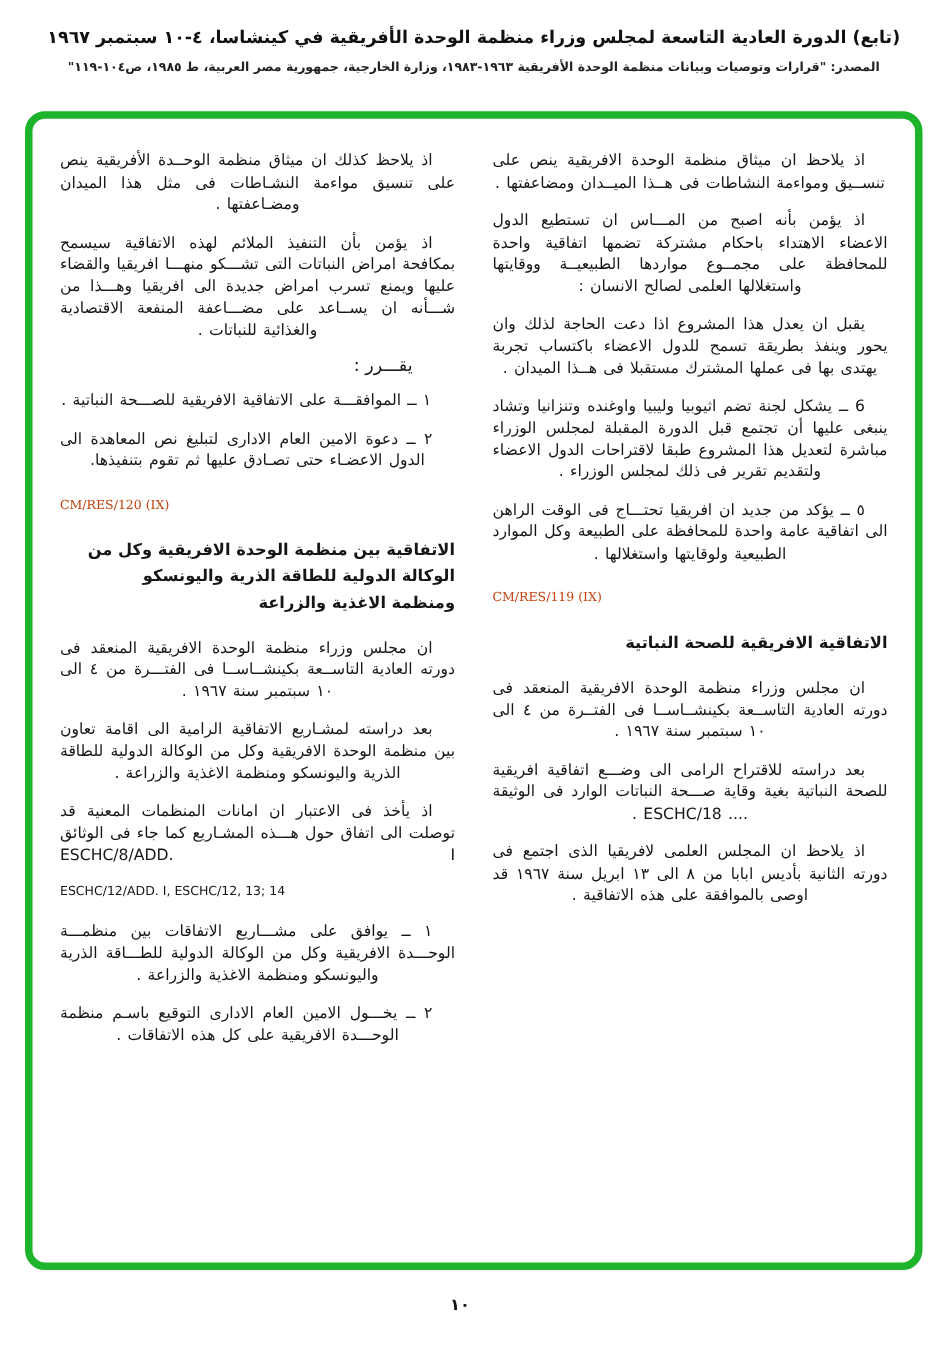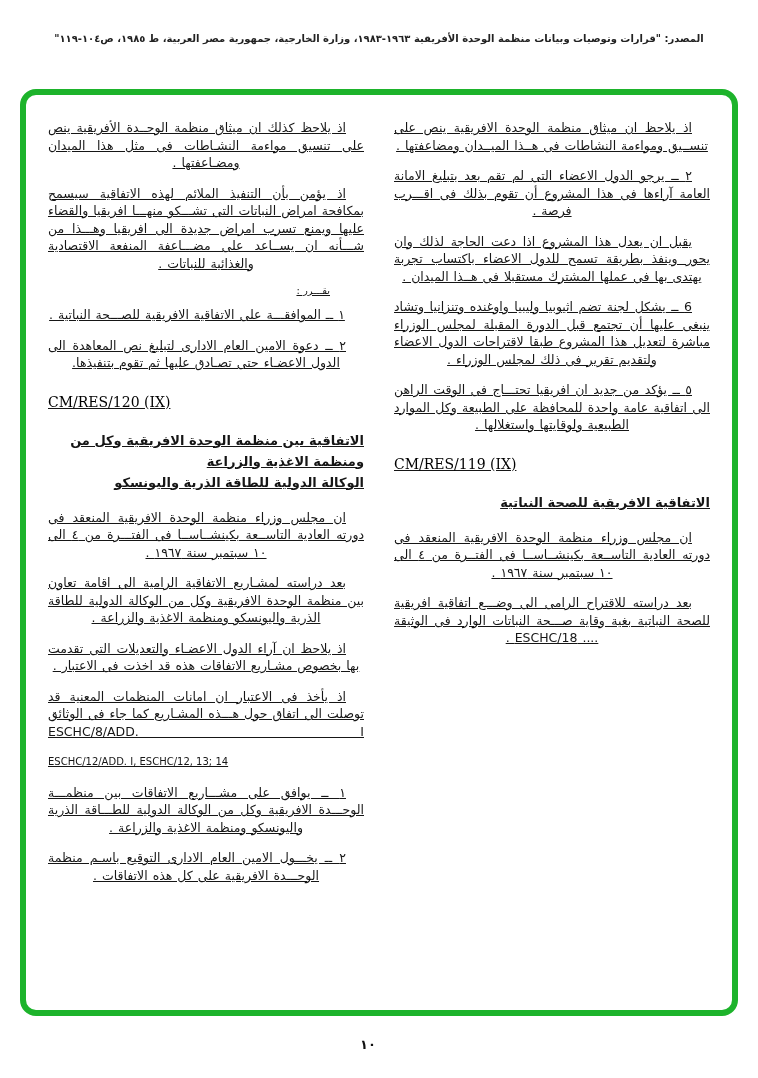--- a/index.html
+++ b/index.html
@@ -55,47 +55,46 @@
     display: flex;
     direction: rtl;      
     gap: 30px;
     height: 100%;
   }
   .col {
     flex: 1 1 0;
     min-width: 0;
     direction: rtl;
     color: #161616;
-    text-decoration: underline;
   }
   
   .para {
     font-size: 12.5px;
     line-height: 17.5px;
     text-align: justify;
     text-align-last: center;
     text-indent: 18px;
     margin: 0 0 13px 0;
     word-spacing: 1px;
   }
   .para.justify-last {
     text-align-last: justify;
   }
   .decree-word {
-    font-size: 10px;
+    font-size: 14px;
     text-align: right;
     text-indent: 34px;
     margin: 2px 0 10px 0;
   }
   .res-code {
     direction: ltr;
     text-align: left;
     font-family: "DejaVu Serif", serif;
-    font-size: 14px;
-    color: #000000;
+    font-size: 10px;
+    color: #c2410c;
     margin: 22px 0 20px 0;
     text-indent: 0;
   }
   .section-heading {
     font-weight: bold;
     font-size: 13px;
     text-align: right;
     line-height: 21px;
     margin: 0 0 16px 0;
   }
@@ -117,53 +116,54 @@
     font-weight: bold;
     color: #111;
   }
 </style>
 </head>
 <body>
 
 <div class="page">
 
   <div class="header">
+    <div class="header-title">(تابع) الدورة العادية التاسعة لمجلس وزراء منظمة الوحدة الأفريقية في كينشاسا، ٤-١٠ سبتمبر ١٩٦٧</div>
     <div class="header-source">المصدر: "قرارات وتوصيات وبيانات منظمة الوحدة الأفريقية ١٩٦٣-١٩٨٣، وزارة الخارجية، جمهورية مصر العربية، ط ١٩٨٥، ص١٠٤-١١٩"</div>
   </div>
 
   <div class="frame" style="border-color: rgb(29, 179, 43);">
     <div class="columns">
 
       <div class="col">
         <div class="para">اذ يلاحظ ان ميثاق منظمة الوحدة الافريقية ينص على تنســيق ومواءمة النشاطات فى هــذا الميــدان ومضاعفتها .</div>
-        <div class="para">٢ ــ يرجو الدول الاعضاء التى لم تقم بعد بتبليغ الامانة العامة آراءها فى هذا المشروع أن تقوم بذلك فى اقـــرب فرصة .</div>
+        <div class="para">اذ يؤمن بأنه اصبح من المـــاس ان تستطيع الدول الاعضاء الاهتداء باحكام مشتركة تضمها اتفاقية واحدة للمحافظة على مجمــوع مواردها الطبيعيــة ووقايتها واستغلالها العلمى لصالح الانسان :</div>
         <div class="para">يقبل ان يعدل هذا المشروع اذا دعت الحاجة لذلك وان يحور وينفذ بطريقة تسمح للدول الاعضاء باكتساب تجربة يهتدى بها فى عملها المشترك مستقبلا فى هــذا الميدان .</div>
         <div class="para">6 ــ يشكل لجنة تضم اثيوبيا وليبيا واوغنده وتنزانيا وتشاد ينبغى عليها أن تجتمع قبل الدورة المقبلة لمجلس الوزراء مباشرة لتعديل هذا المشروع طبقا لاقتراحات الدول الاعضاء ولتقديم تقرير فى ذلك لمجلس الوزراء .</div>
         <div class="para">٥ ــ يؤكد من جديد ان افريقيا تحتـــاج فى الوقت الراهن الى اتفاقية عامة واحدة للمحافظة على الطبيعة وكل الموارد الطبيعية ولوقايتها واستغلالها .</div>
         <div class="res-code">CM/RES/119 (IX)</div>
         <div class="section-heading">الاتفاقية الافريقية للصحة النباتية</div>
         <div class="para">ان مجلس وزراء منظمة الوحدة الافريقية المنعقد فى دورته العادية التاســعة بكينشــاســا فى الفتــرة من ٤ الى ١٠ سبتمبر سنة ١٩٦٧ .</div>
         <div class="para">بعد دراسته للاقتراح الرامى الى وضـــع اتفاقية افريقية للصحة النباتية بغية وقاية صـــحة النباتات الوارد فى الوثيقة .... ESCHC/18 .</div>
+        <div class="para">اذ يلاحظ ان المجلس العلمى لافريقيا الذى اجتمع فى دورته الثانية بأديس ابابا من ٨ الى ١٣ ابريل سنة ١٩٦٧ قد اوصى بالموافقة على هذه الاتفاقية .</div>
       </div>
 
       <div class="col">
         <div class="para">اذ يلاحظ كذلك ان ميثاق منظمة الوحــدة الأفريقية ينص على تنسيق مواءمة النشـاطات فى مثل هذا الميدان ومضـاعفتها .</div>
         <div class="para">اذ يؤمن بأن التنفيذ الملائم لهذه الاتفاقية سيسمح بمكافحة امراض النباتات التى تشـــكو منهـــا افريقيا والقضاء عليها ويمنع تسرب امراض جديدة الى افريقيا وهـــذا من شـــأنه ان يســاعد على مضـــاعفة المنفعة الاقتصادية والغذائية للنباتات .</div>
         <div class="decree-word">يقـــرر :</div>
         <div class="para">١ ــ الموافقـــة على الاتفاقية الافريقية للصـــحة النباتية .</div>
         <div class="para">٢ ــ دعوة الامين العام الادارى لتبليغ نص المعاهدة الى الدول الاعضـاء حتى تصـادق عليها ثم تقوم بتنفيذها.</div>
         <div class="res-code">CM/RES/120 (IX)</div>
         <div class="section-heading">
           <div>الاتفاقية بين منظمة الوحدة الافريقية وكل من</div>
+          <div>الوكالة الدولية للطاقة الذرية واليونسكو</div>
           <div>ومنظمة الاغذية والزراعة</div>
-          <div>الوكالة الدولية للطاقة الذرية واليونسكو</div>
         </div>
         <div class="para">ان مجلس وزراء منظمة الوحدة الافريقية المنعقد فى دورته العادية التاســعة بكينشــاســا فى الفتـــرة من ٤ الى ١٠ سبتمبر سنة ١٩٦٧ .</div>
         <div class="para">بعد دراسته لمشـاريع الاتفاقية الرامية الى اقامة تعاون بين منظمة الوحدة الافريقية وكل من الوكالة الدولية للطاقة الذرية واليونسكو ومنظمة الاغذية والزراعة .</div>
-        <div class="para">اذ يلاحظ ان آراء الدول الاعضـاء والتعديلات التى تقدمت بها بخصوص مشـاريع الاتفاقات هذه قد اخذت فى الاعتبار .</div>
         <div class="para justify-last">اذ يأخذ فى الاعتبار ان امانات المنظمات المعنية قد توصلت الى اتفاق حول هـــذه المشـاريع كما جاء فى الوثائق ESCHC/8/ADD. I</div>
         <div class="doc-line">ESCHC/12/ADD. I, ESCHC/12, 13; 14</div>
         <div class="para">١ ــ يوافق على مشـــاريع الاتفاقات بين منظمـــة الوحـــدة الافريقية وكل من الوكالة الدولية للطـــاقة الذرية واليونسكو ومنظمة الاغذية والزراعة .</div>
         <div class="para">٢ ــ يخـــول الامين العام الادارى التوقيع باسـم منظمة الوحـــدة الافريقية على كل هذه الاتفاقات .</div>
       </div>
 
     </div>
   </div>
 
   <div class="page-number">١٠</div>

